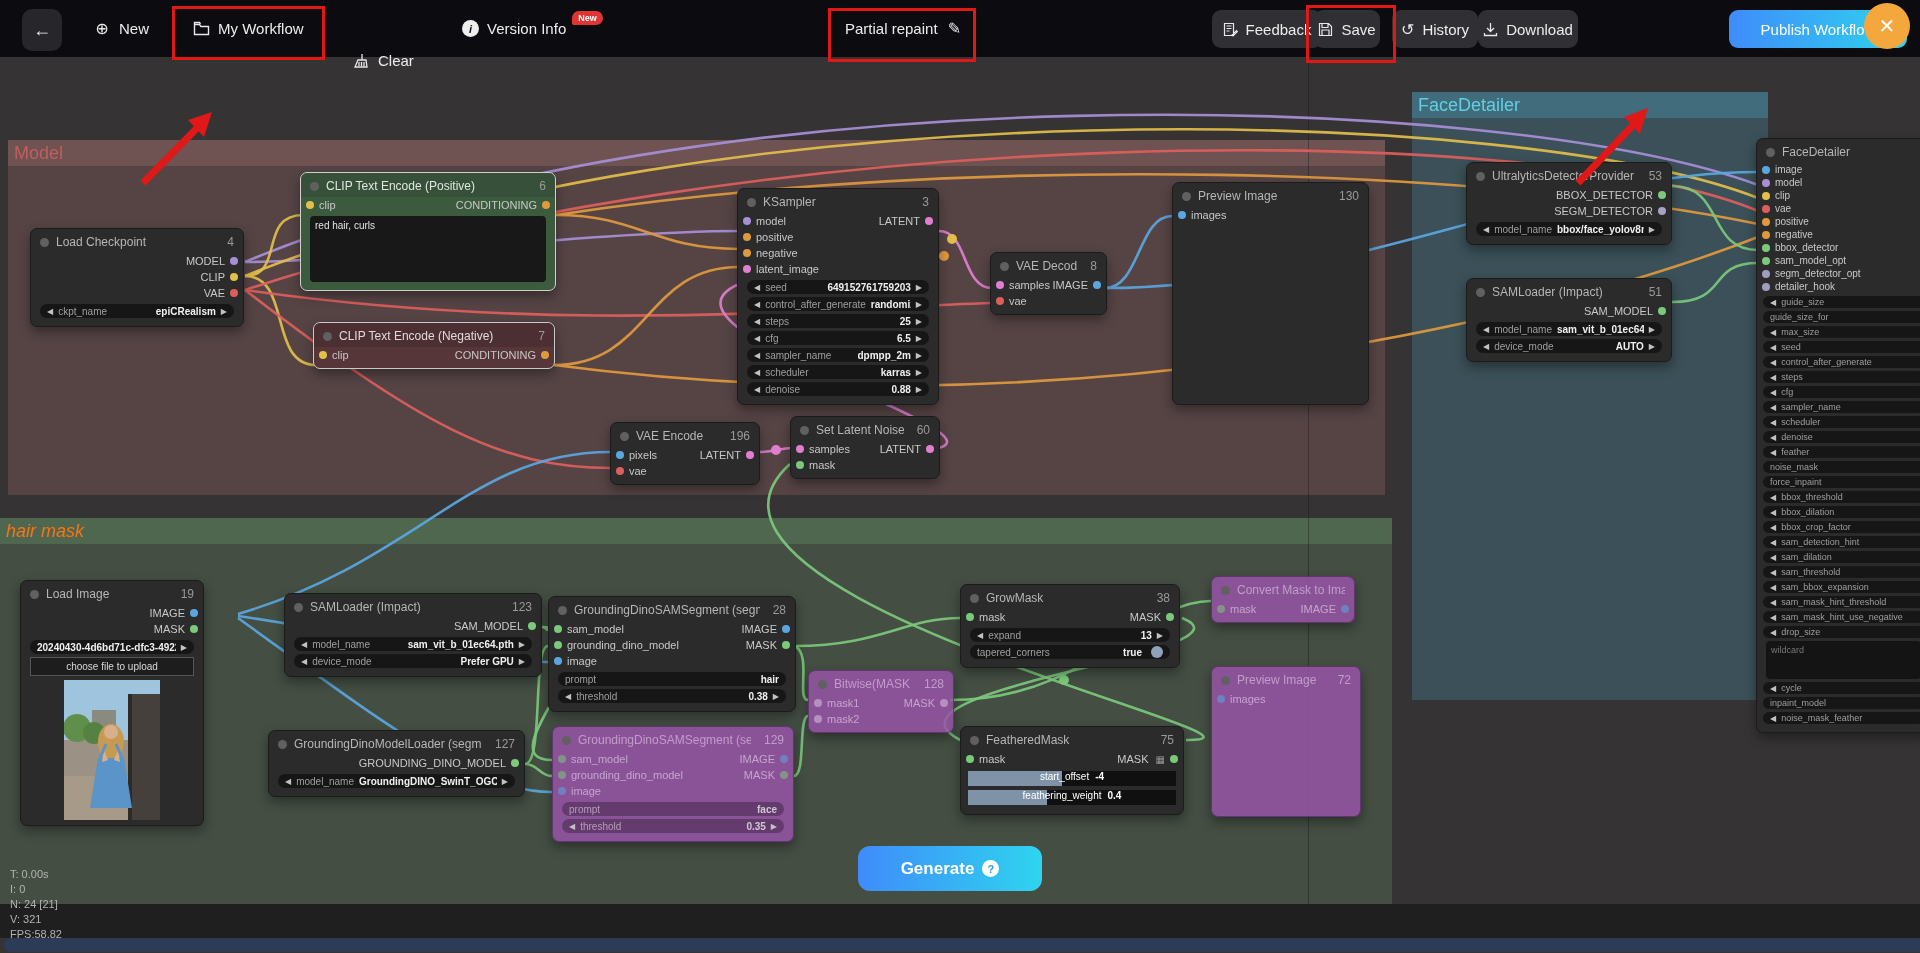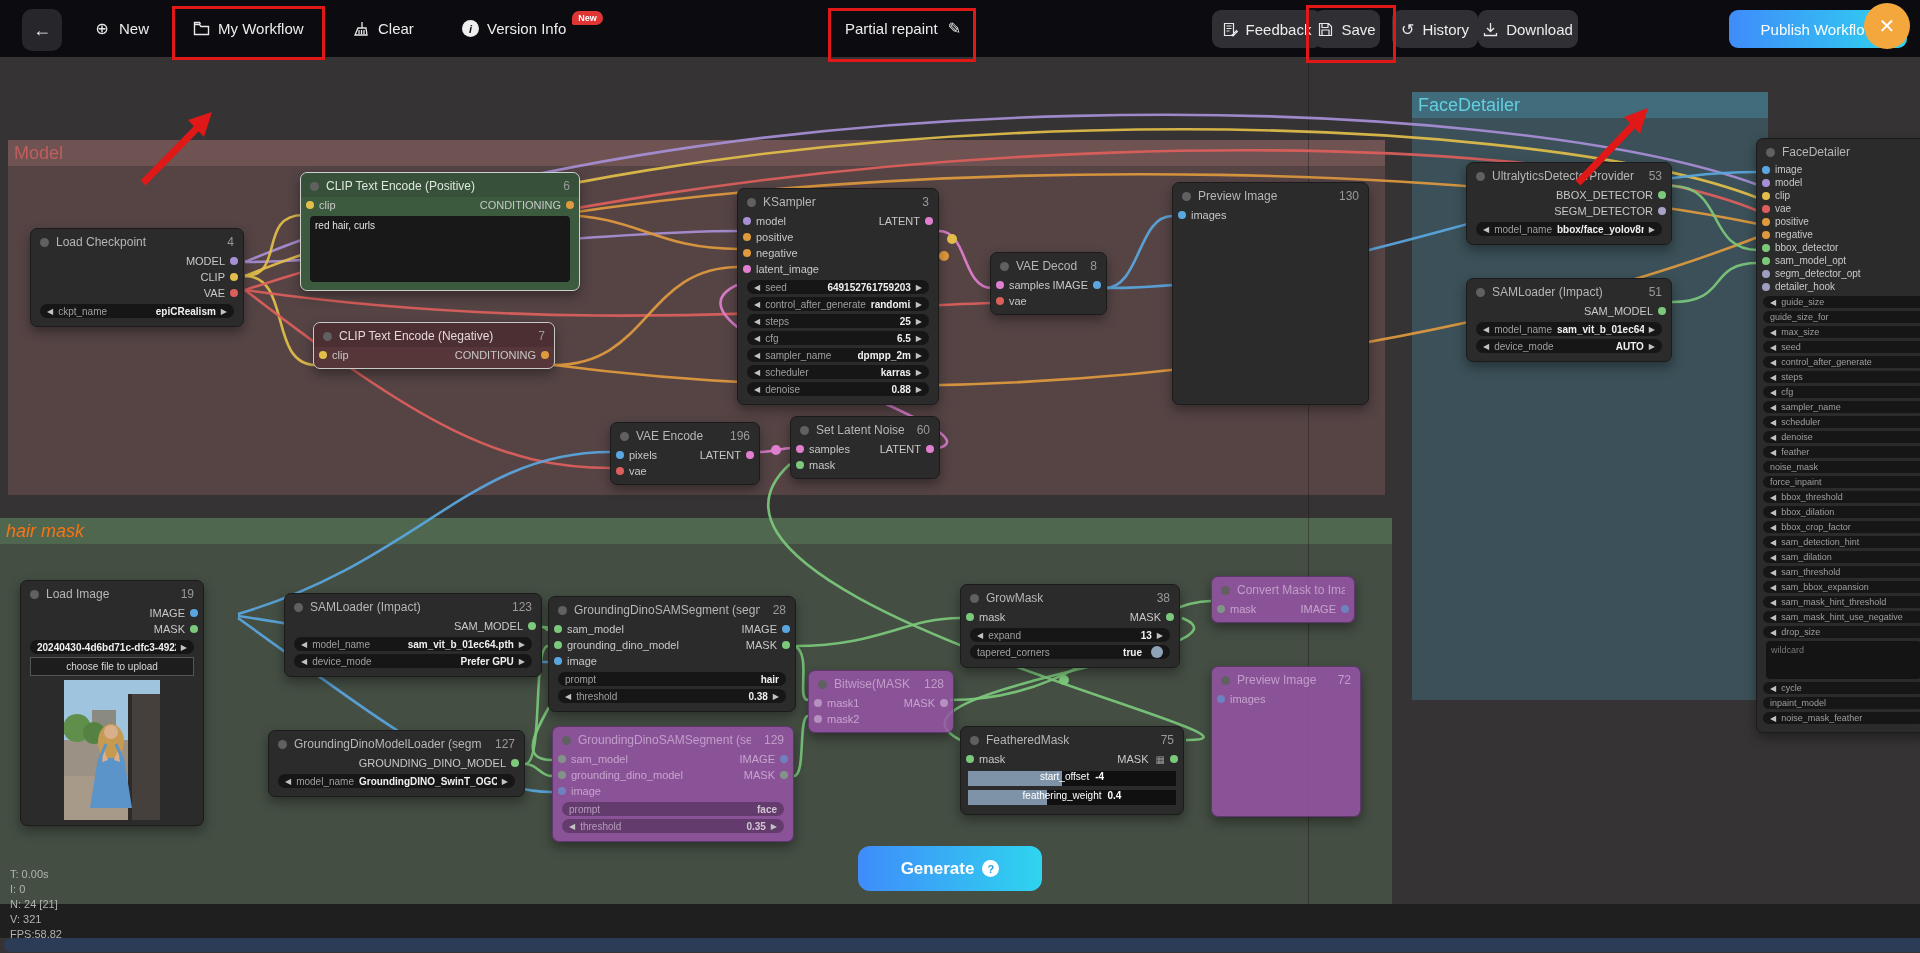--- a/index.html
+++ b/index.html
@@ -183,21 +183,21 @@
             <span class="pdot" style="background: rgb(221, 95, 92);"></span>
           </span>
         </div>
         <div class="widget">
           <span class="warr">◀</span>
           <span>ckpt_name</span>
           <span class="wval">epiCRealism</span>
           <span class="warr">▶</span>
         </div>
       </div>
-      <div class="node green" style="left: 300px; top: 172px; width: 280px;">
+      <div class="node green" style="left: 300px; top: 172px; width: 256px;">
         <div class="hdr">
           <span class="hdot"></span>
           <span class="ttl">CLIP Text Encode (Positive)</span>
           <span class="nid">6</span>
         </div>
         <div class="iorow">
           <span class="port">
             <span class="pdot" style="background: rgb(226, 191, 74);"></span>
             <span>clip</span>
           </span>
@@ -971,21 +971,21 @@
       <span>New</span>
     </div>
     <div class="tb-item" style="left:192px;">
       <span class="tb-icon">
         <svg width="17" height="15" viewBox="0 0 17 15">
             <path d="M1.5 3.5h5l1.5 2h7.5v8h-14z M1.5 3.5v-2h5l1 1.4" fill="none" stroke="#e8e8e8" stroke-width="1.4"></path>
           </svg>
       </span>
       <span>My Workflow</span>
     </div>
-    <div class="tb-item" style="left:352px;">
+    <div class="tb-item" style="left:352px;margin-top:32px;">
       <span class="tb-icon">
         <svg width="16" height="16" viewBox="0 0 16 16">
             <path d="M9 1v6 M5 7h8l1 7h-12z M6 9v4 M8.5 9v4 M11 9v4" fill="none" stroke="#e8e8e8" stroke-width="1.3"></path>
           </svg>
       </span>
       <span>Clear</span>
     </div>
     <div class="tb-item" style="left:462px;">
       <span class="tb-icon" style="background:#efefef;color:#111;border-radius:50%;width:17px;height:17px;font-size:11px;font-weight:bold;font-style:italic;">i</span>
       <span>Version Info</span>

